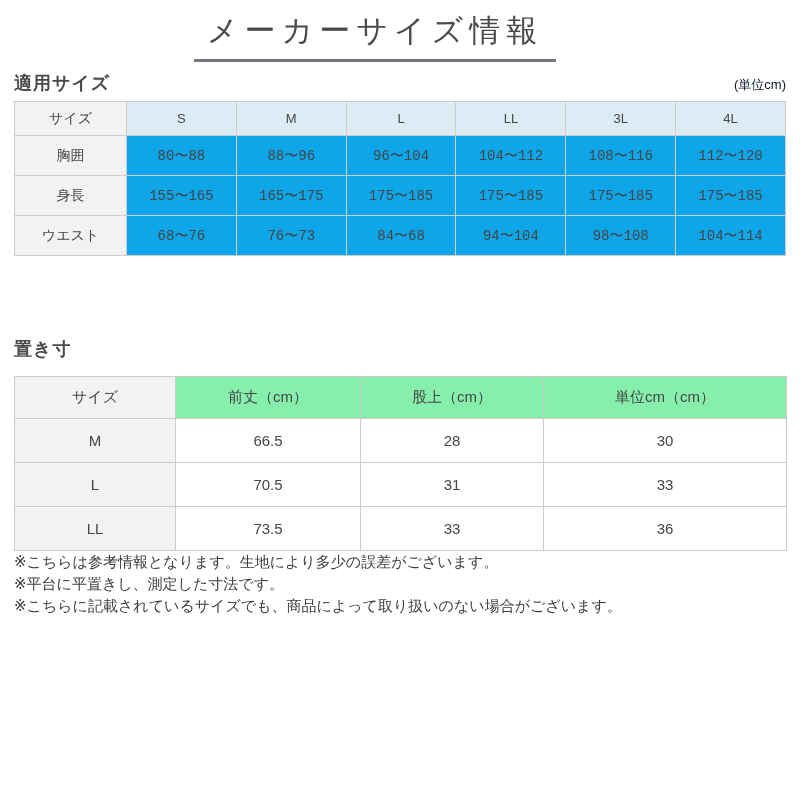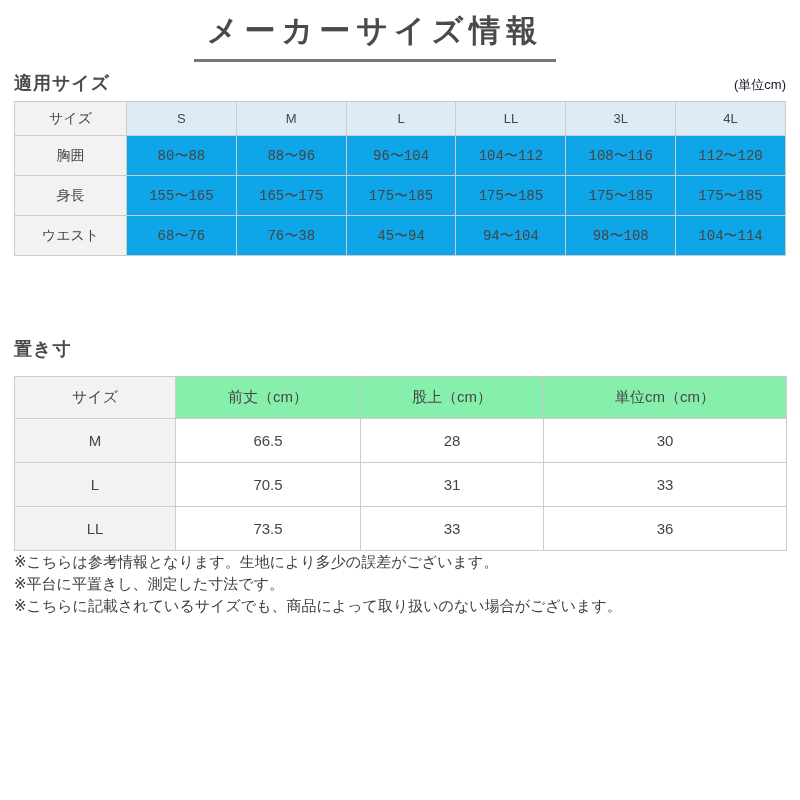--- a/index.html
+++ b/index.html
@@ -10,21 +10,21 @@
     color: #444444;
     overflow: hidden;
   }
   .page { padding: 10px 14px 0 14px; }
 
   
   .title-wrap { width: 722px; text-align: center; }
   .page-title {
     display: inline-block;
     font-size: 31px;
-    font-weight: bold;
+    font-weight: normal;
     color: #4a4a4a;
     letter-spacing: 6px;
     padding: 0 13px 7px 13px;
     border-bottom: 3px solid #72787d;
   }
 
   
   .section-head {
     display: flex;
     align-items: flex-end;
@@ -137,22 +137,22 @@
         <td>155〜165</td>
         <td>165〜175</td>
         <td>175〜185</td>
         <td>175〜185</td>
         <td>175〜185</td>
         <td>175〜185</td>
       </tr>
       <tr>
         <th class="label-cell">ウエスト</th>
         <td>68〜76</td>
-        <td>76〜38</td>
-        <td>45〜94</td>
+        <td>76〜73</td>
+        <td>84〜68</td>
         <td>94〜104</td>
         <td>98〜108</td>
         <td>104〜114</td>
       </tr>
     </tbody>
   </table>
 
   <div class="section-head sec2-head">
     <h2 class="heading">置き寸</h2>
   </div>

